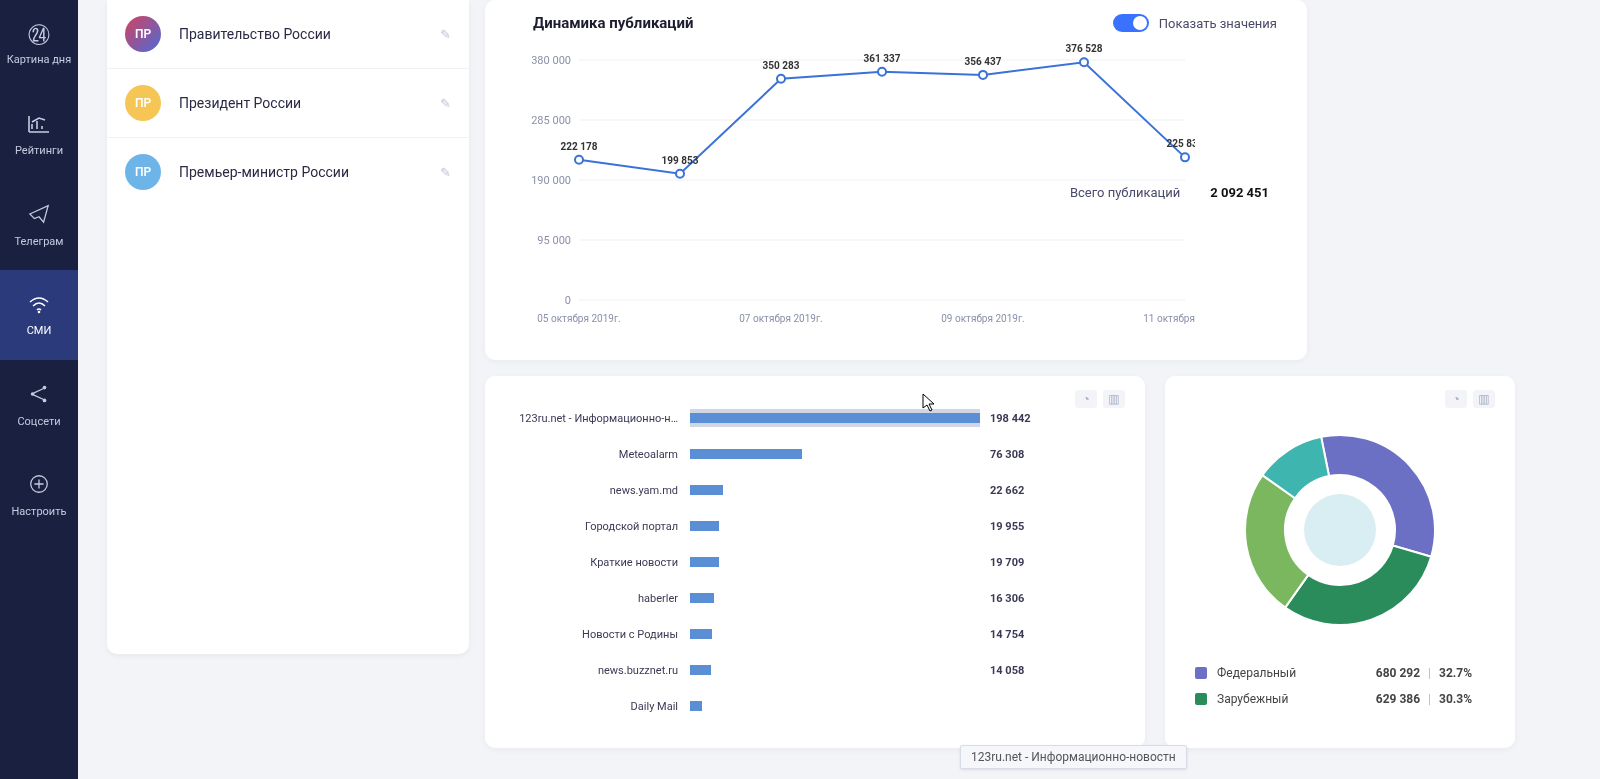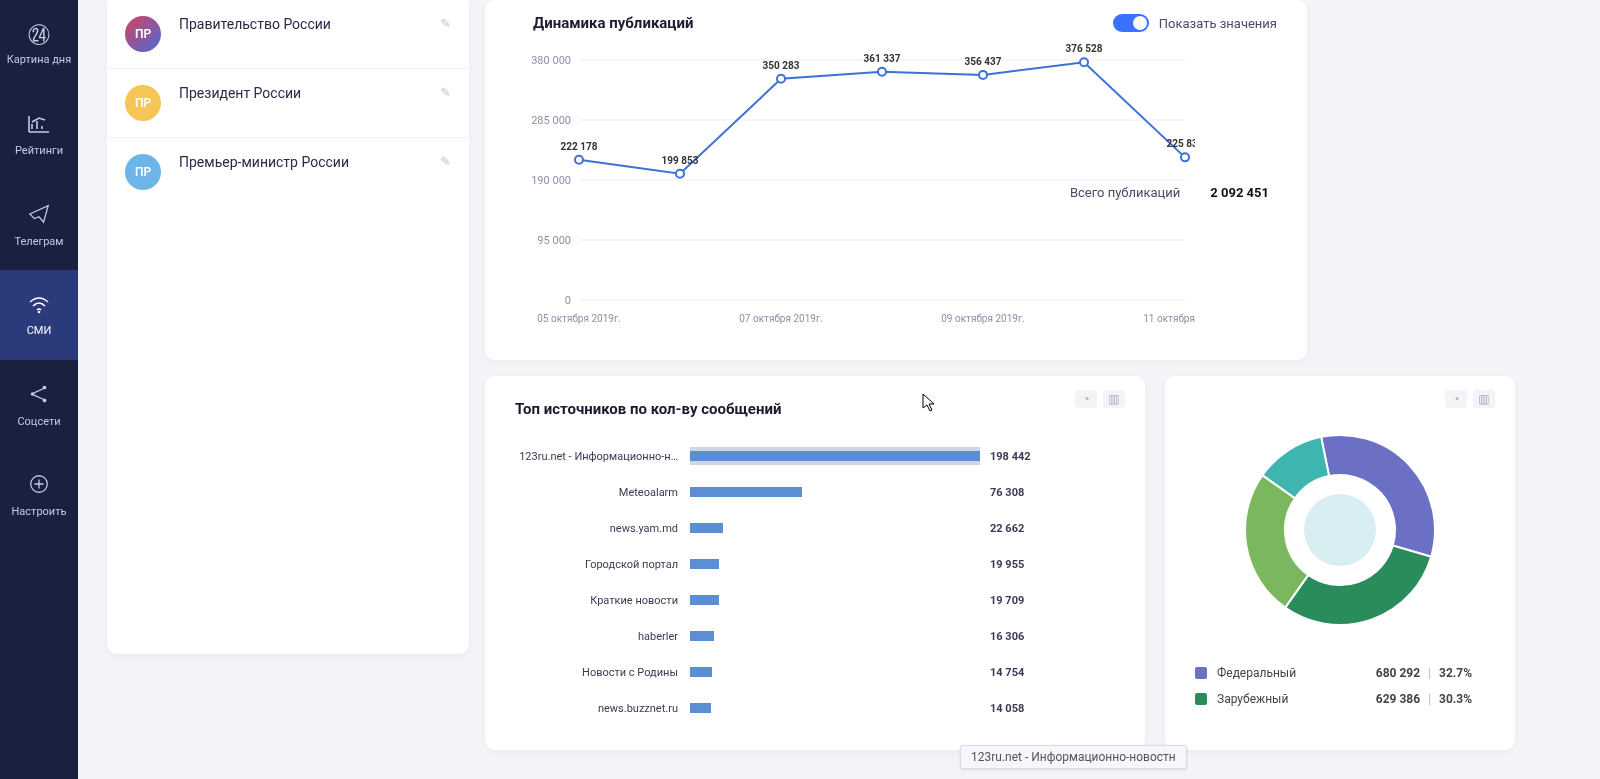--- a/index.html
+++ b/index.html
@@ -50,20 +50,21 @@
     top: 0;
     width: 362px;
     background: #fff;
     border-radius: 0 0 10px 10px;
     box-shadow: 0 2px 6px rgba(0,0,0,0.05);
     padding-bottom: 12px;
     min-height: 200px;
   }
   .filter-row {
     display: flex;
+    align-items: center;
     padding: 16px 18px;
     border-top: 1px solid #f0f0f5;
     position: relative;
   }
   .filter-row:first-child { border-top: none; }
   .avatar {
     width: 36px; height: 36px;
     border-radius: 50%;
     display: flex;
     align-items: center;
@@ -386,21 +387,20 @@
       <strong>2 092 451</strong>
     </div>
   </div>
 
   <div class="second-row">
     <div class="card sources-card">
       <div class="chart-icons">
         <span>◔</span>
         <span>▥</span>
       </div>
-      <div class="title">Топ источников по кол-ву сообщений</div>
       <div id="sources-list">
           <div class="src-row">
       <div class="src-label">123ru.net - Информационно-н…</div>
       <div class="src-bar-wrap">
         <div class="src-bar-bg" style="width:100%"></div>
         <div class="src-bar-fg" style="width:100%"></div>
       </div>
       <div class="src-val">198 442</div>
           </div>
           <div class="src-row">
@@ -451,20 +451,28 @@
       </div>
       <div class="src-val">14 754</div>
           </div>
           <div class="src-row">
       <div class="src-label">news.buzznet.ru</div>
       <div class="src-bar-wrap">
 
         <div class="src-bar-fg" style="width:7.084185807439958%"></div>
       </div>
       <div class="src-val">14 058</div>
+          </div>
+          <div class="src-row">
+      <div class="src-label">Daily Mail</div>
+      <div class="src-bar-wrap">
+
+        <div class="src-bar-fg" style="width:4%"></div>
+      </div>
+      <div class="src-val"></div>
           </div>
         </div>
     </div>
 
     <div class="card levels-card">
       <div class="chart-icons">
         <span>◔</span>
         <span>▥</span>
       </div>
       <div class="donut-wrap">

